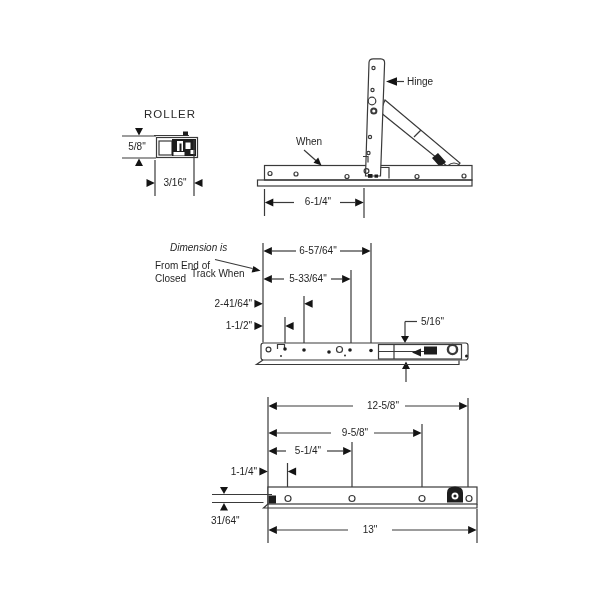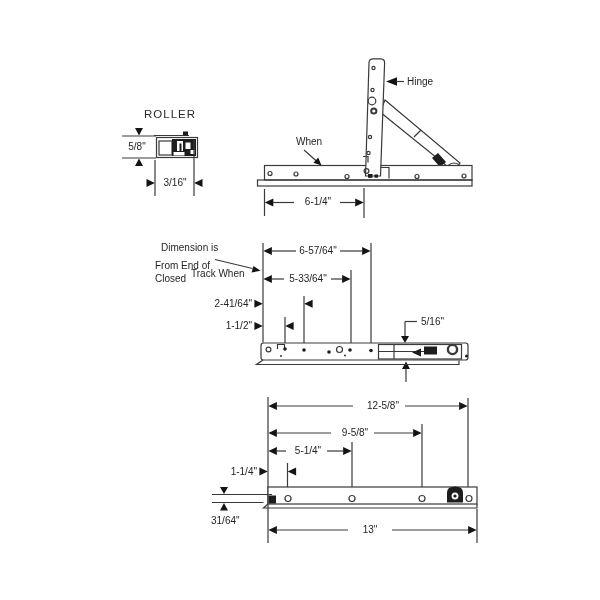--- a/index.html
+++ b/index.html
@@ -196,21 +196,21 @@
   <div class="lbl ctr" style="left:120px;top:141px;width:34px;">5/8"</div>
 
   <div class="lbl ctr" style="left:157px;top:177px;width:36px;">3/16"</div>
 
   <div class="lbl" style="left:407px;top:76px;">Hinge</div>
 
   <div class="lbl" style="left:296px;top:136px;">When</div>
 
   <div class="lbl ctr" style="left:294px;top:196px;width:48px;">6-1/4"</div>
 
-  <div class="lbl note" style="left:161px;top:241px;">Dimension is</div>
+  <div class="lbl note" style="left:170px;top:241px;font-style:italic;">Dimension is</div>
   <div class="lbl note" style="left:155px;top:259px;">From End of</div>
   <div class="lbl note" style="left:155px;top:267px;margin-left:36px;">Track When</div>
   <div class="lbl note" style="left:155px;top:272px;">Closed</div>
 
   <div class="lbl ctr" style="left:288px;top:245px;width:60px;">6-57/64"</div>
   <div class="lbl ctr" style="left:278px;top:273px;width:60px;">5-33/64"</div>
   <div class="lbl rgt" style="left:201px;top:298px;width:51px;">2-41/64"</div>
   <div class="lbl rgt" style="left:211px;top:320px;width:41px;">1-1/2"</div>
   <div class="lbl" style="left:421px;top:316px;">5/16"</div>
 

